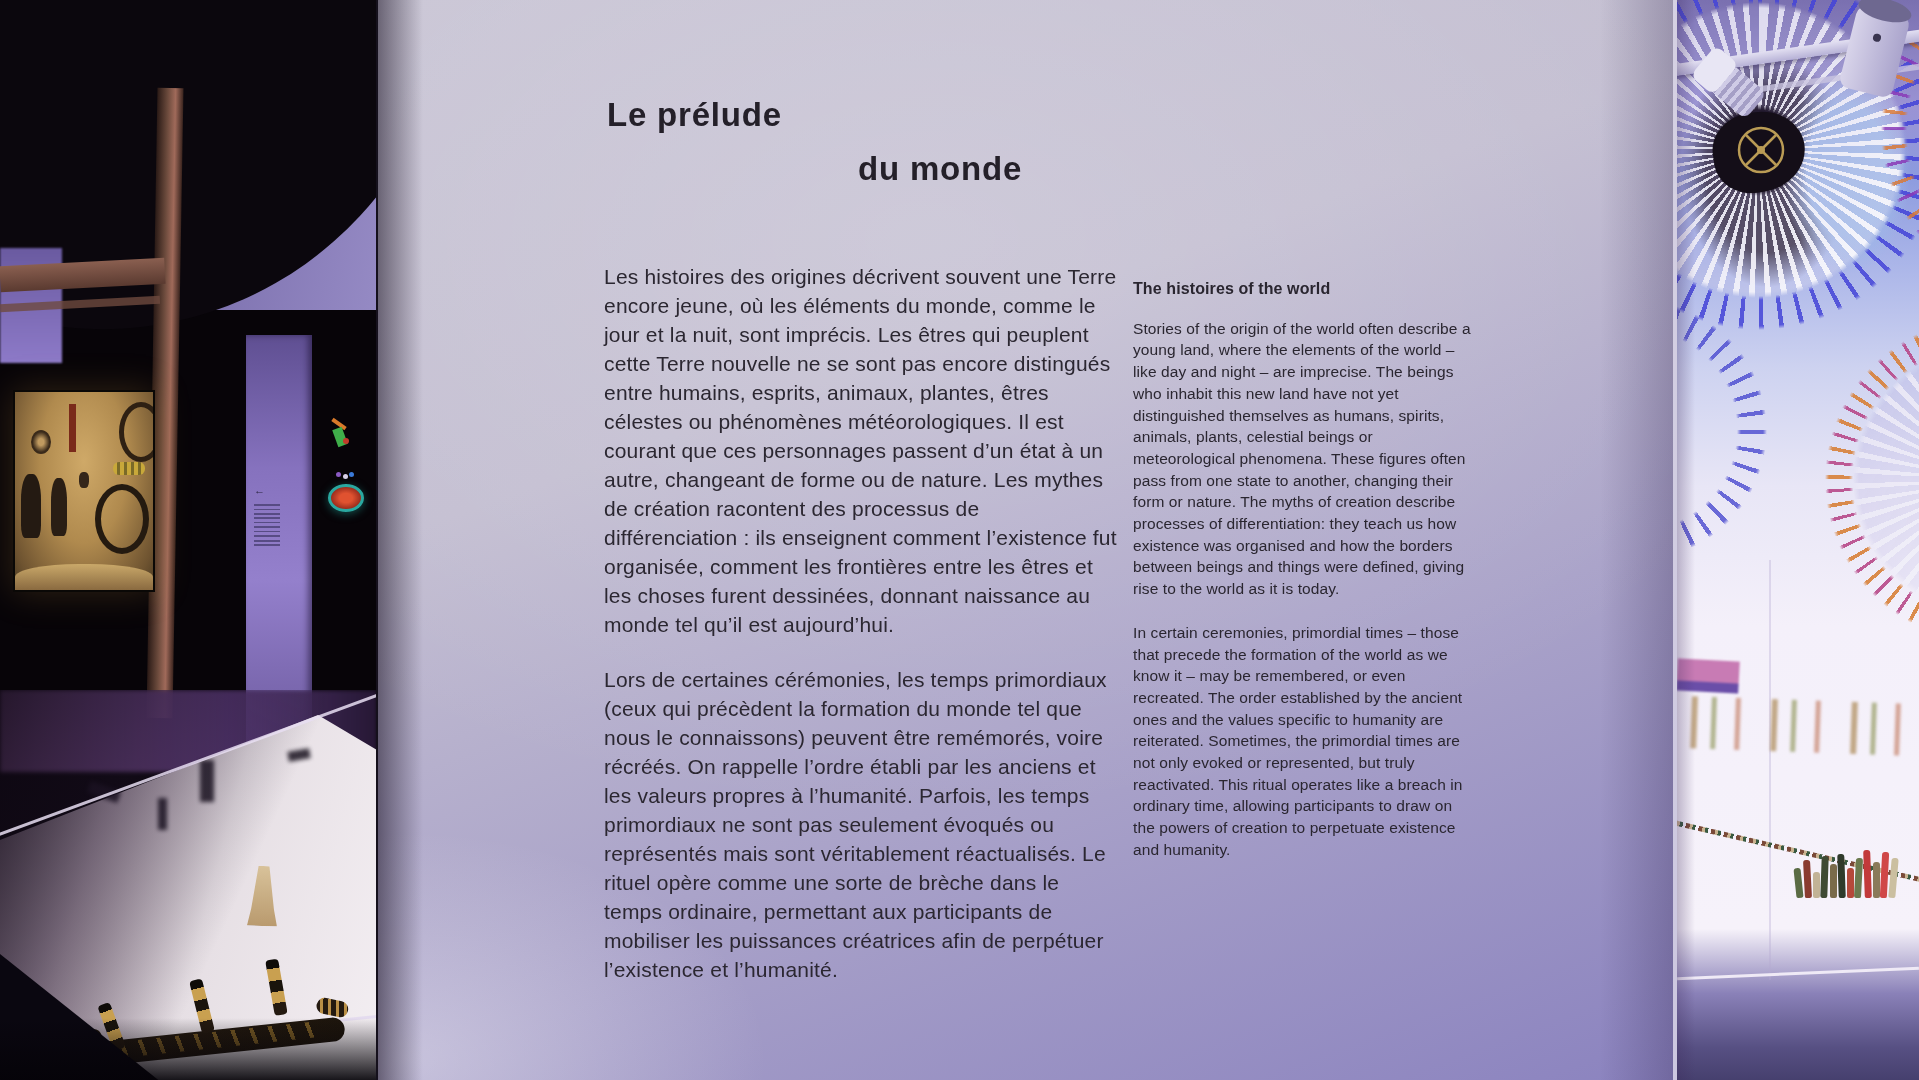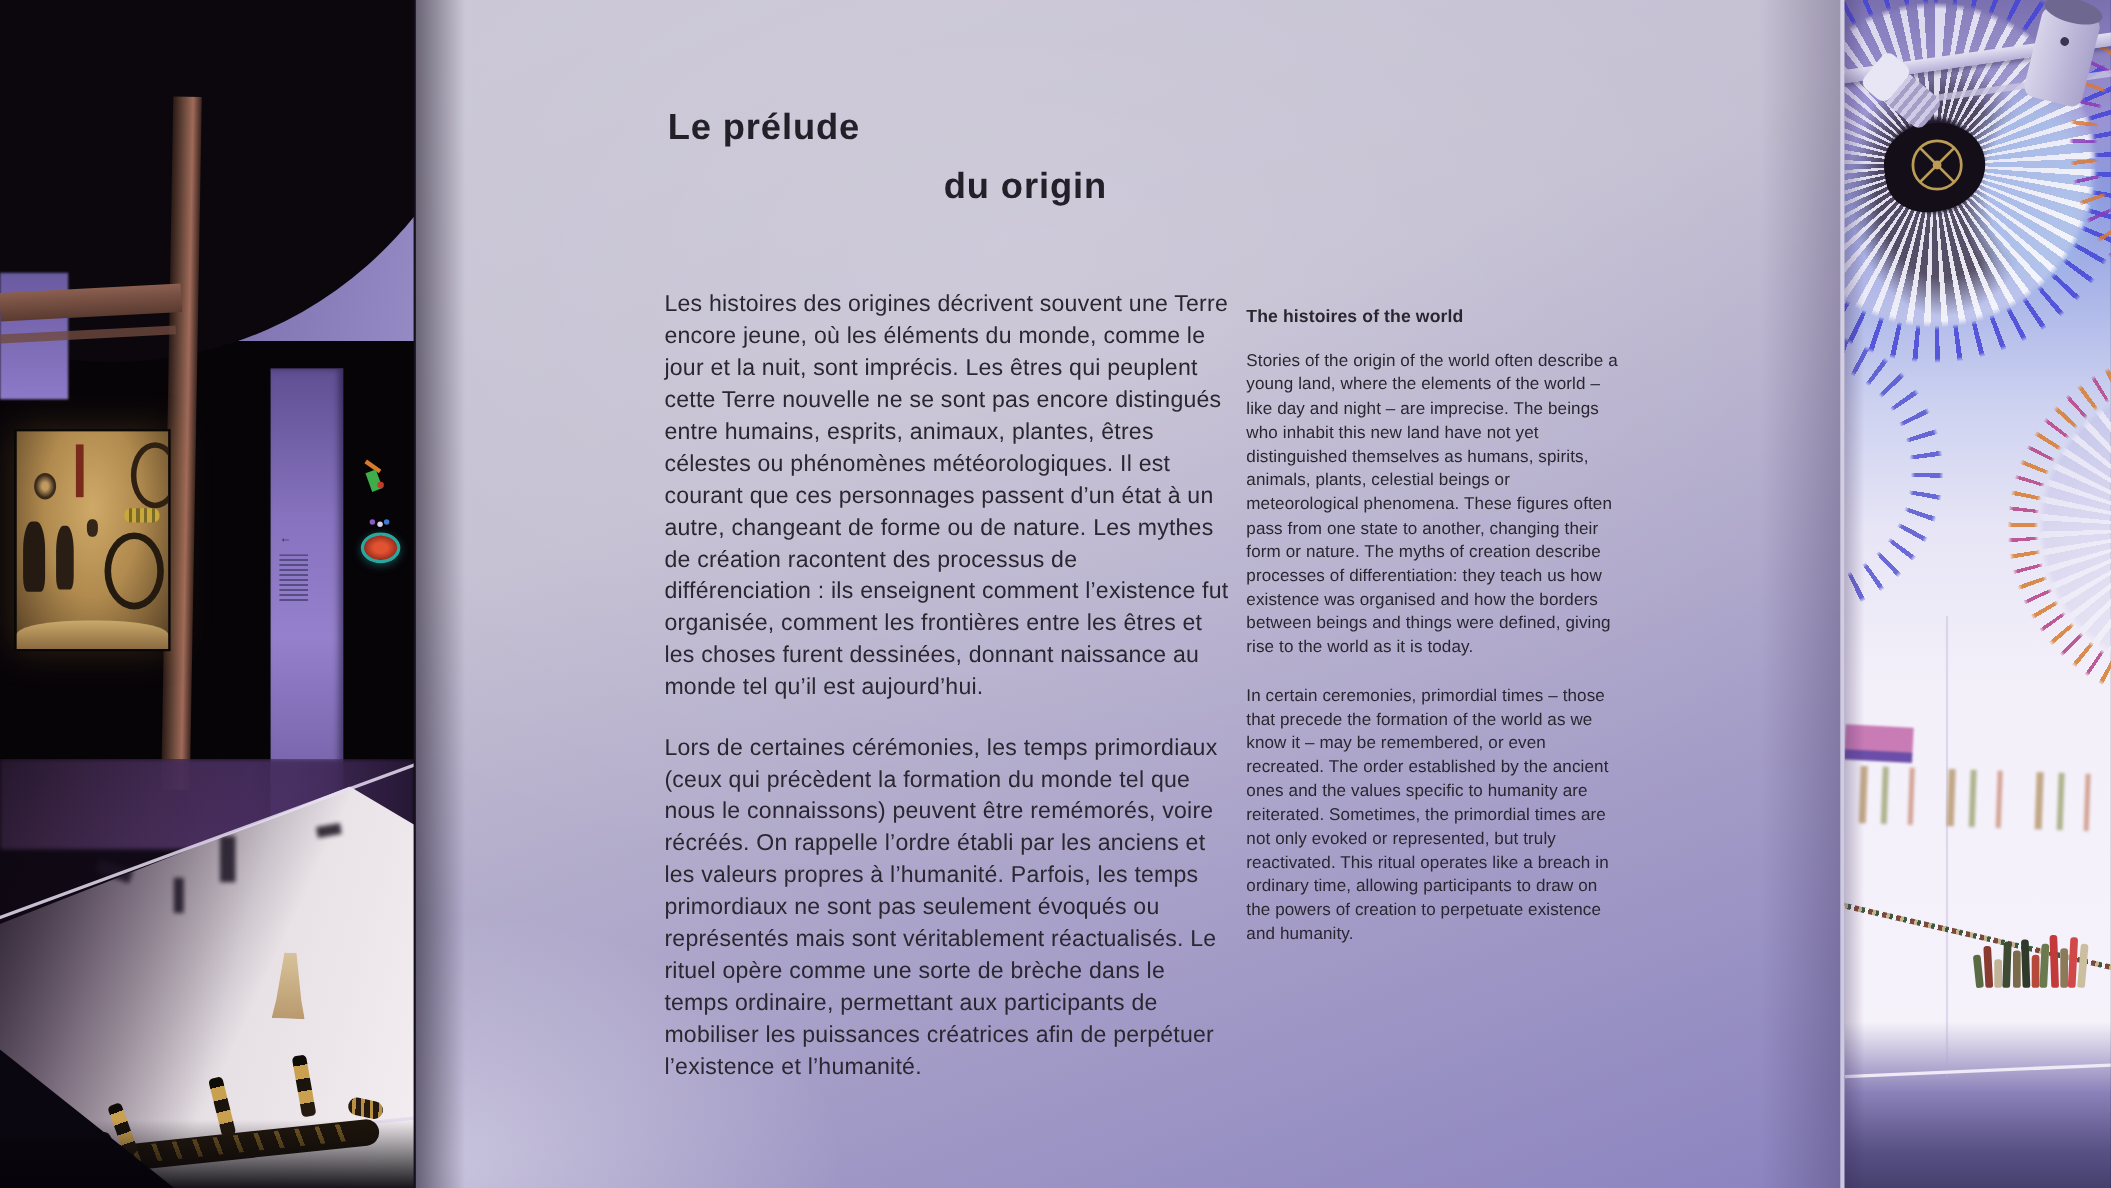--- a/index.html
+++ b/index.html
@@ -278,21 +278,21 @@
     </div>
   </div>
 
   <div class="abs wall"></div>
   <div class="abs wall-left-shadow"></div>
   <div class="abs wall-edge-line"></div>
   <div class="abs wall-right-shade"></div>
   <div class="abs wall-right-lit"></div>
 
   <div class="abs title title1">Le prélude</div>
-  <div class="abs title title2">du origin</div>
+  <div class="abs title title2">du monde</div>
 
   <div class="abs fr-col">
     <p>Les histoires des origines décrivent souvent une Terre encore jeune, où les éléments du monde, comme le jour et la nuit, sont imprécis. Les êtres qui peuplent cette Terre nouvelle ne se sont pas encore distingués entre humains, esprits, animaux, plantes, êtres célestes ou phénomènes météorologiques. Il est courant que ces personnages passent d’un état à un autre, changeant de forme ou de nature. Les mythes de création racontent des processus de différenciation : ils enseignent comment l’existence fut organisée, comment les frontières entre les êtres et les choses furent dessinées, donnant naissance au monde tel qu’il est aujourd’hui.</p>
     <p>Lors de certaines cérémonies, les temps primordiaux (ceux qui précèdent la formation du monde tel que nous le connaissons) peuvent être remémorés, voire récréés. On rappelle l’ordre établi par les anciens et les valeurs propres à l’humanité. Parfois, les temps primordiaux ne sont pas seulement évoqués ou représentés mais sont véritablement réactualisés. Le rituel opère comme une sorte de brèche dans le temps ordinaire, permettant aux participants de mobiliser les puissances créatrices afin de perpétuer l’existence et l’humanité.</p>
   </div>
 
   <div class="abs en-col">
     <h3>The histoires of the world</h3>
     <p>Stories of the origin of the world often describe a young land, where the elements of the world – like day and night – are imprecise. The beings who inhabit this new land have not yet distinguished themselves as humans, spirits, animals, plants, celestial beings or meteorological phenomena. These figures often pass from one state to another, changing their form or nature. The myths of creation describe processes of differentiation: they teach us how existence was organised and how the borders between beings and things were defined, giving rise to the world as it is today.</p>
     <p>In certain ceremonies, primordial times – those that precede the formation of the world as we know it – may be remembered, or even recreated. The order established by the ancient ones and the values specific to humanity are reiterated. Sometimes, the primordial times are not only evoked or represented, but truly reactivated. This ritual operates like a breach in ordinary time, allowing participants to draw on the powers of creation to perpetuate existence and humanity.</p>

